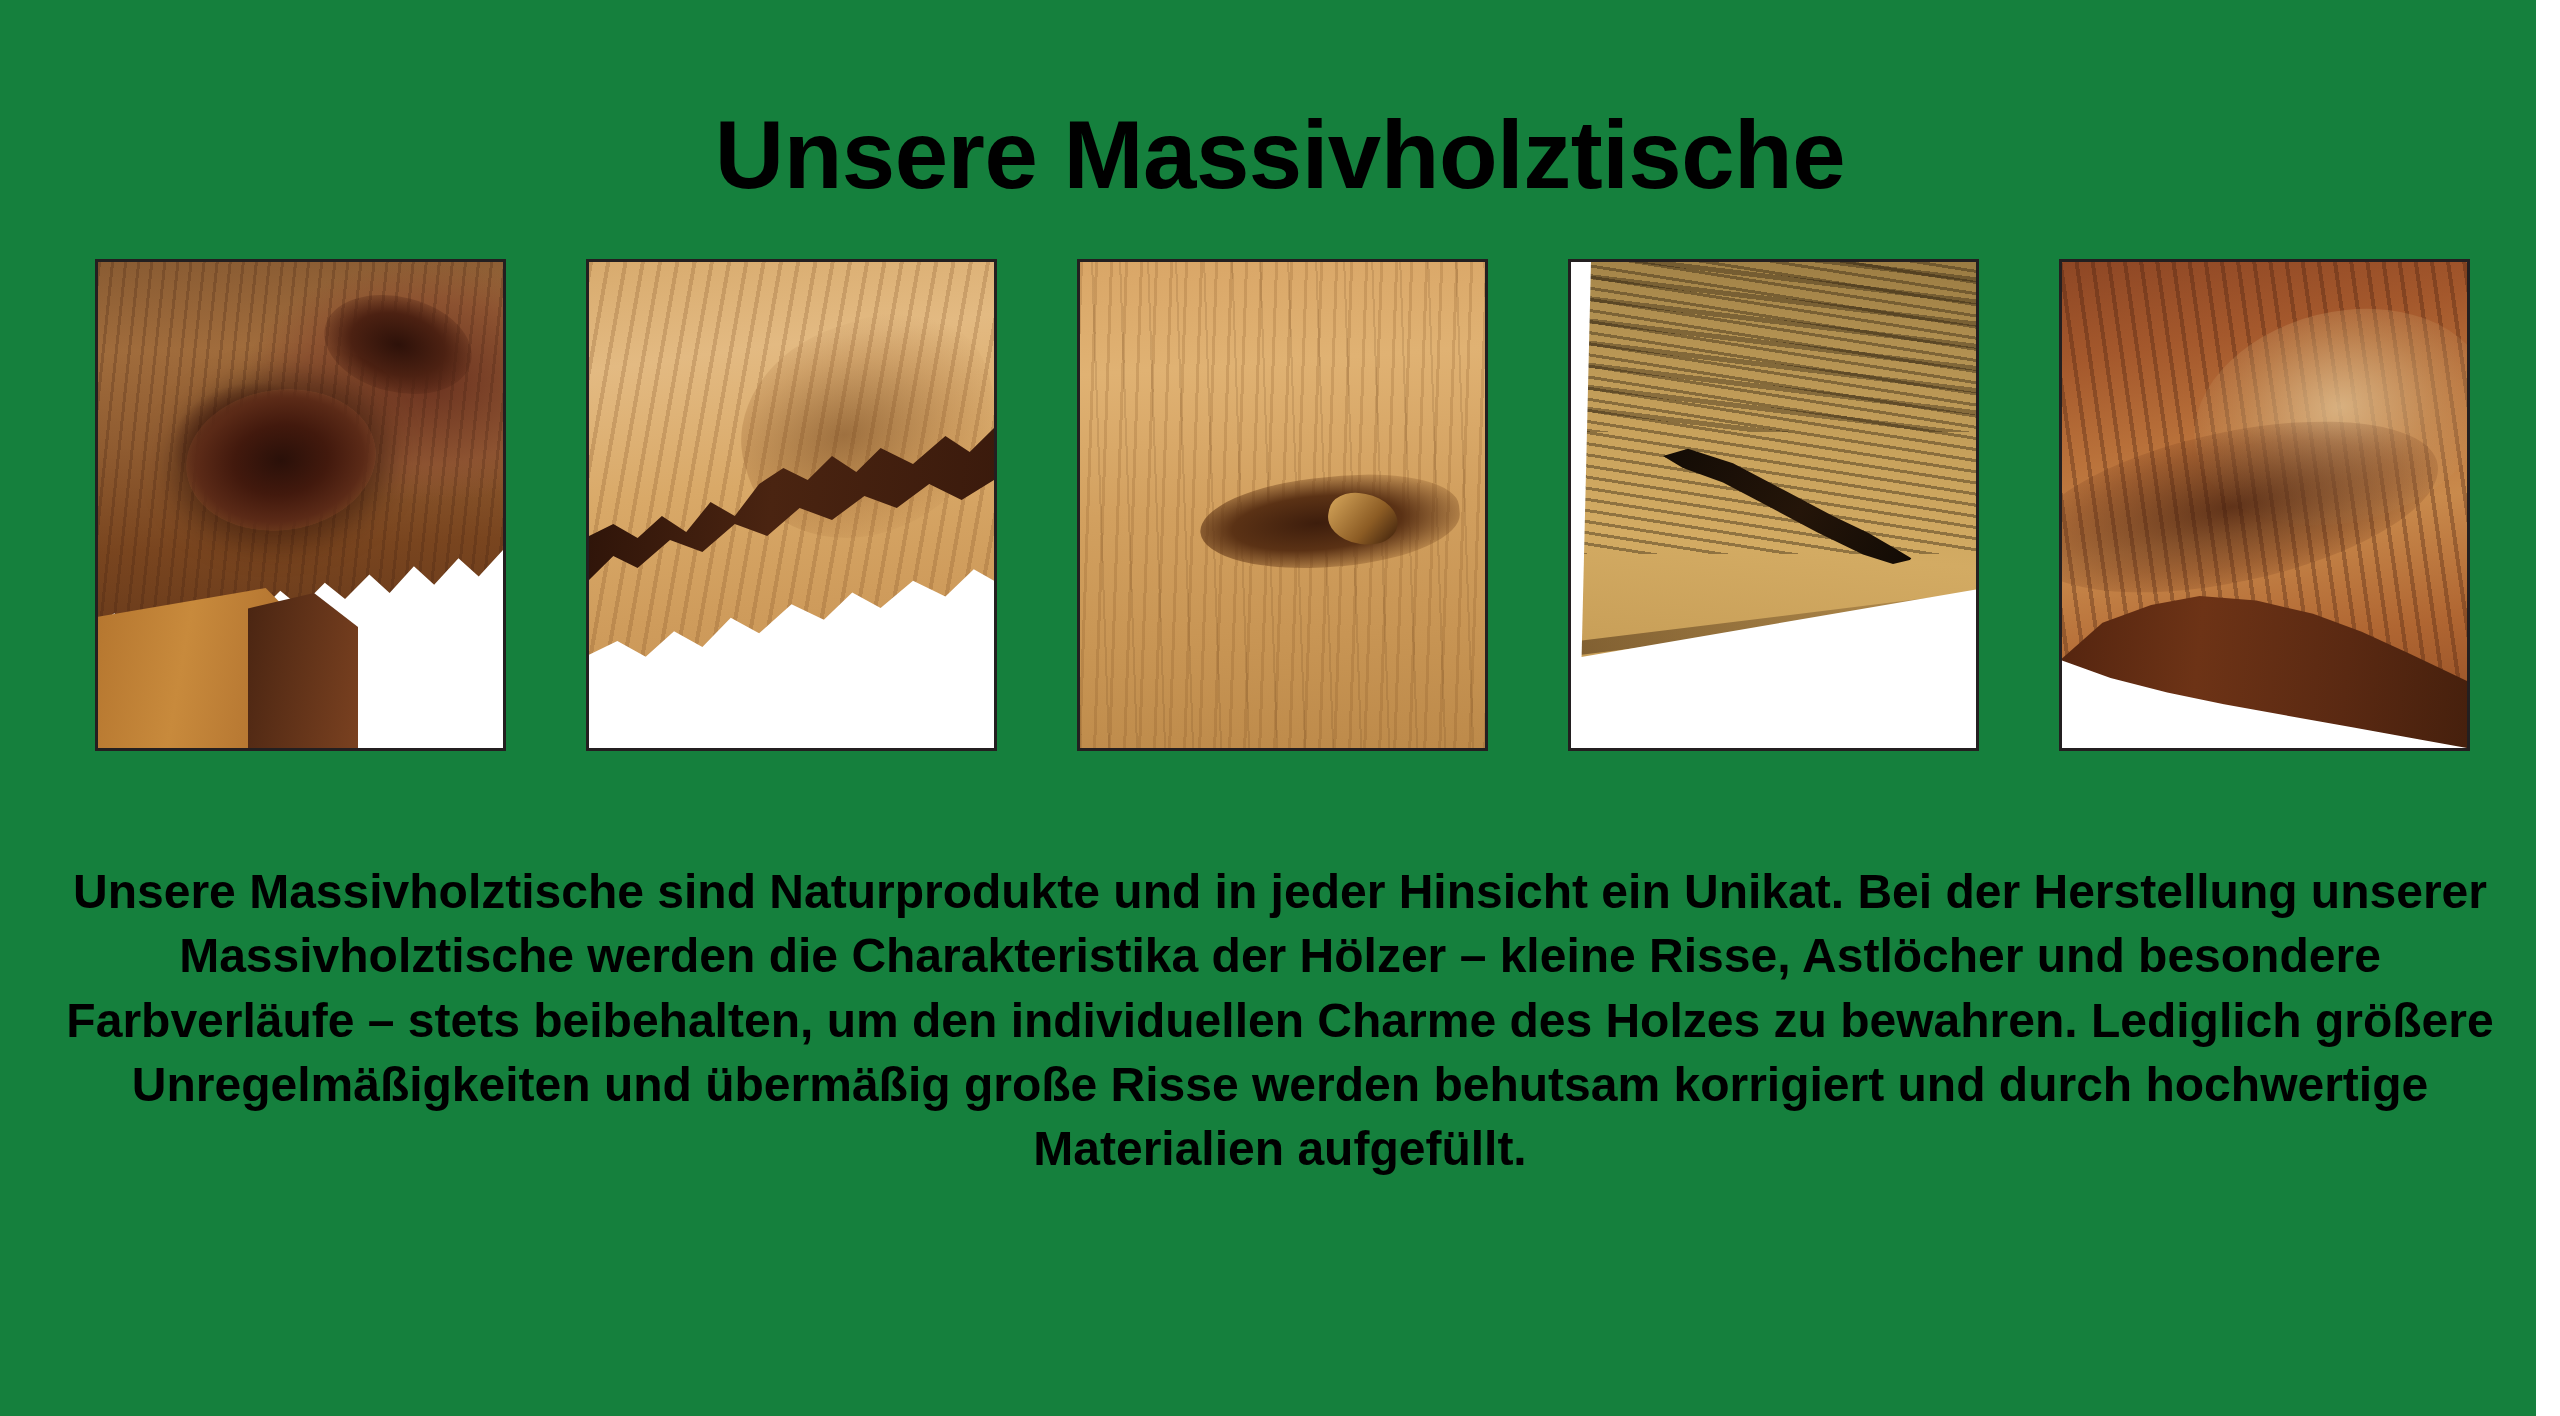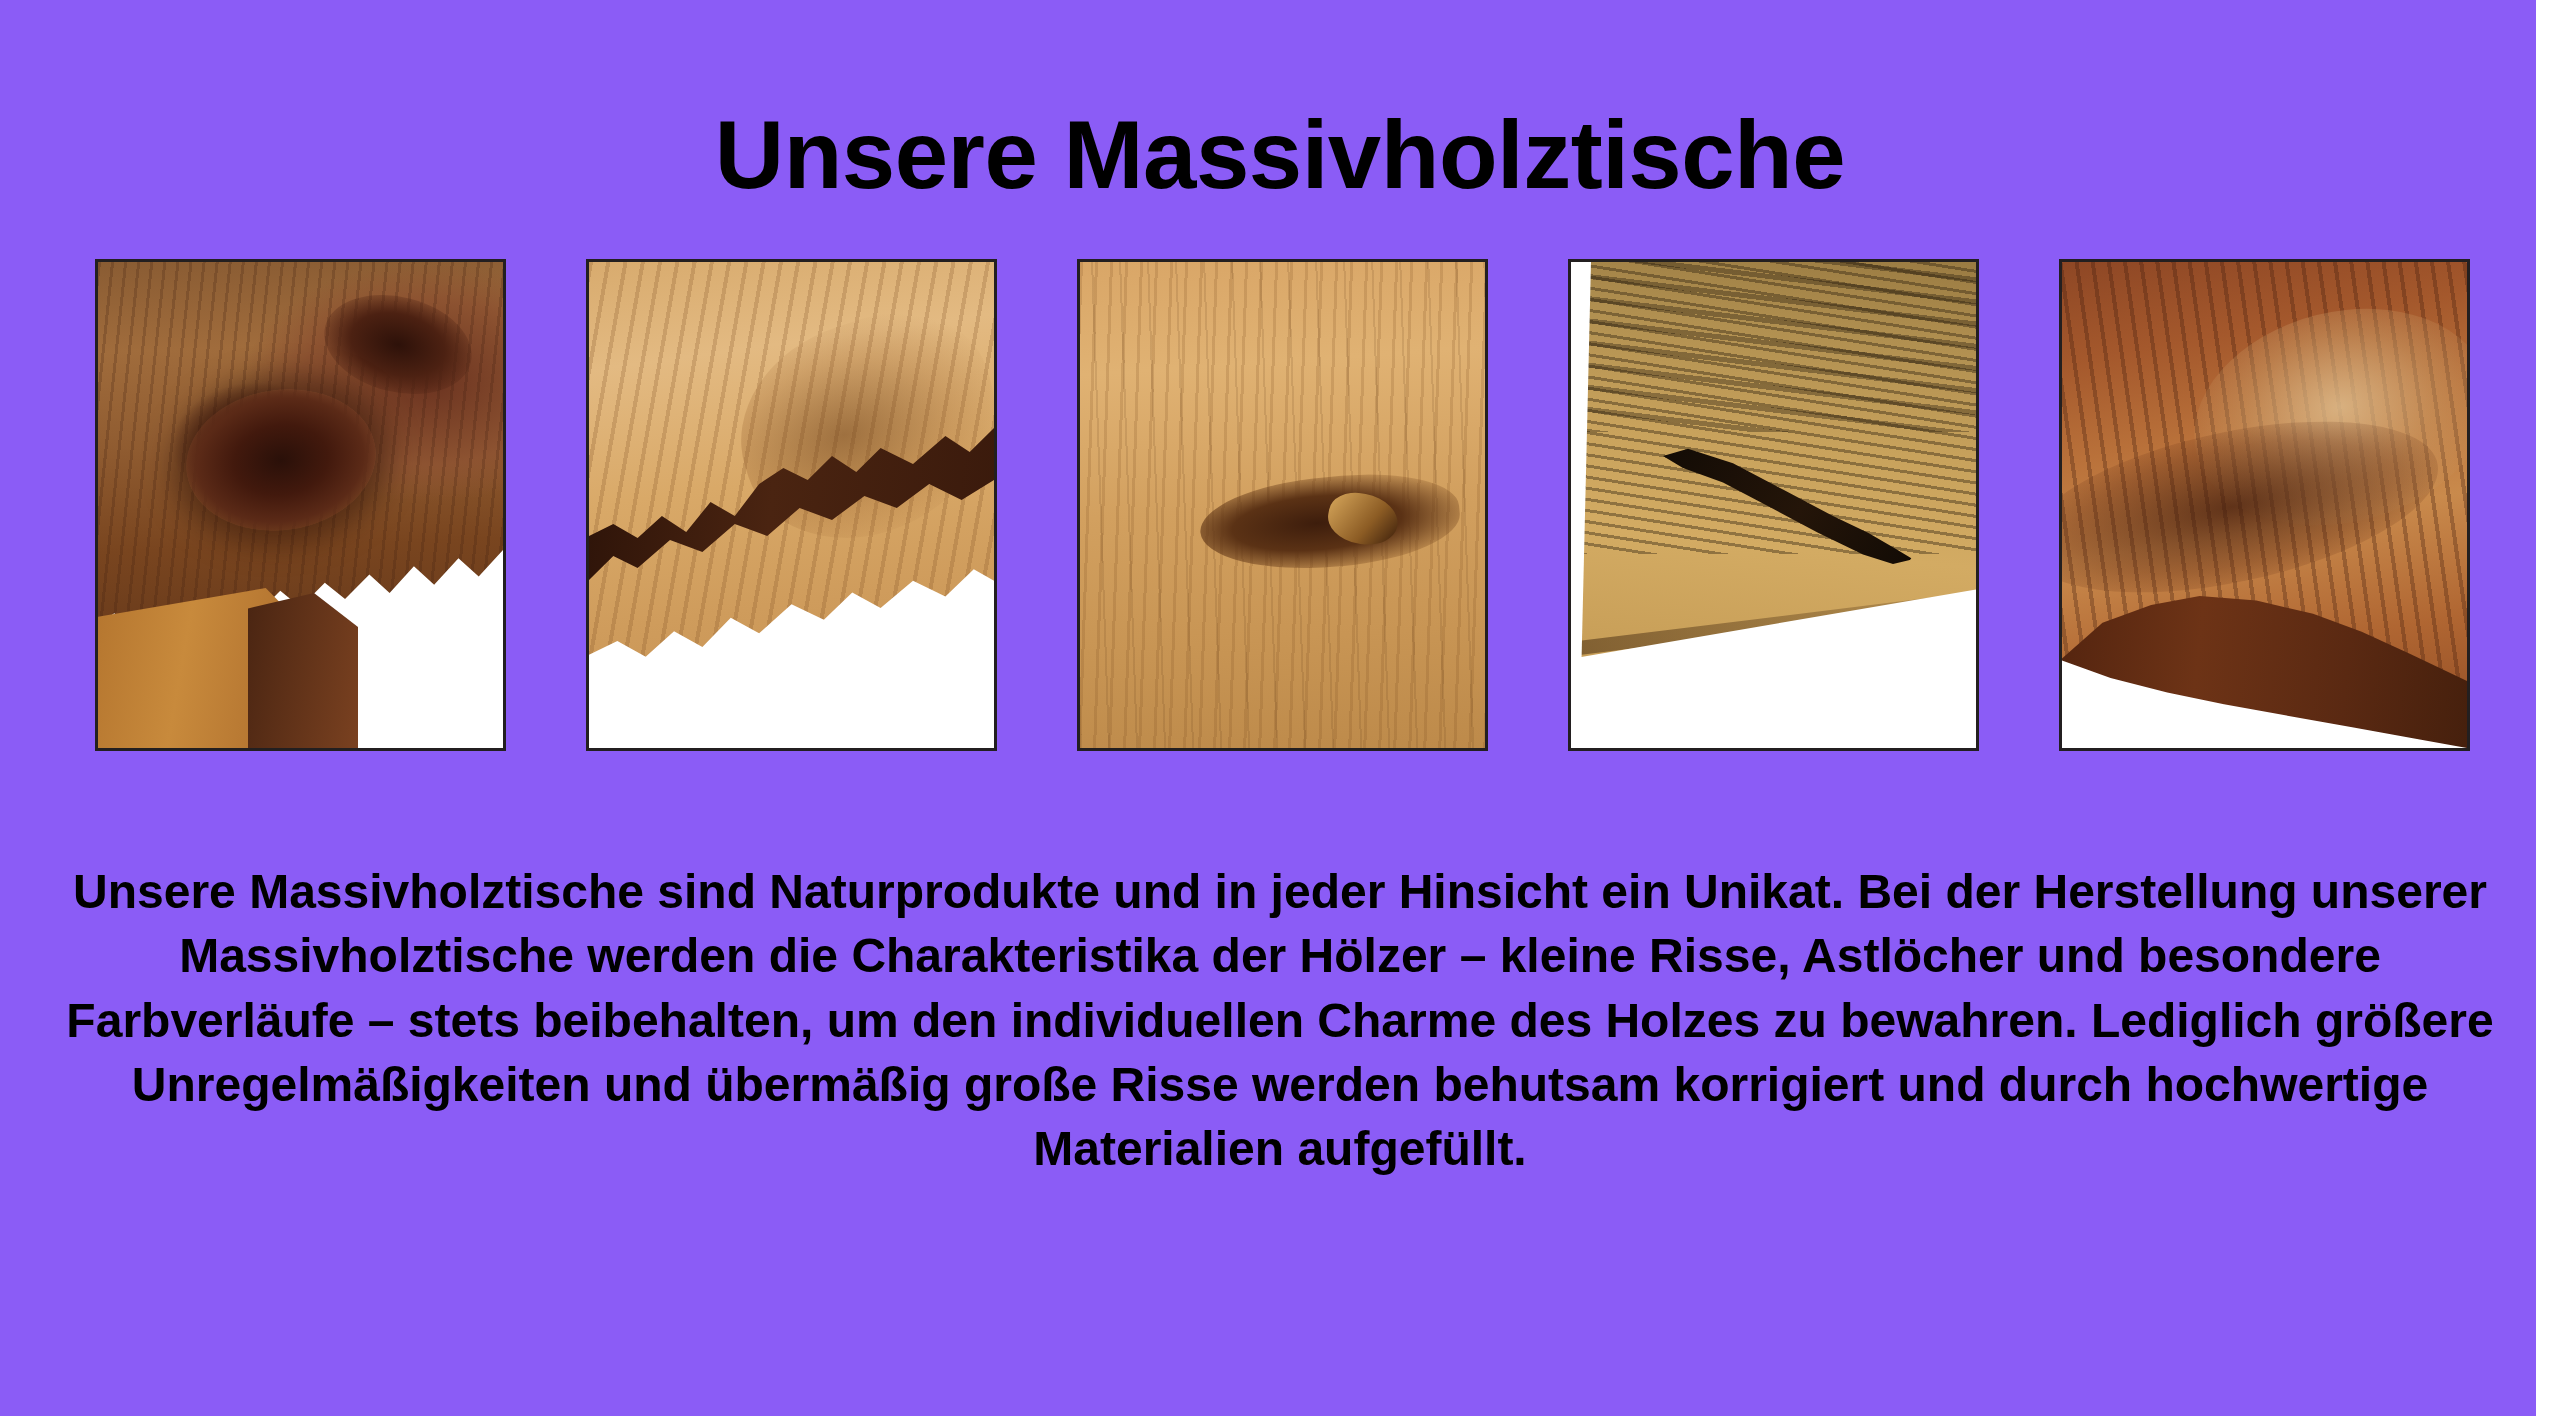--- a/index.html
+++ b/index.html
@@ -12,21 +12,21 @@
     height: 1416px;
     font-family: "Liberation Sans", sans-serif;
     color: #000000;
     overflow: hidden;
   }
 
   .page {
     position: relative;
     width: 2536px;
     height: 1416px;
-    background: #8b5cf6;
+    background: #15803d;
   }
 
   
   .title {
     position: absolute;
     top: 38px;
     left: 0;
     width: 2560px;
     text-align: center;
     font-size: 96px;

